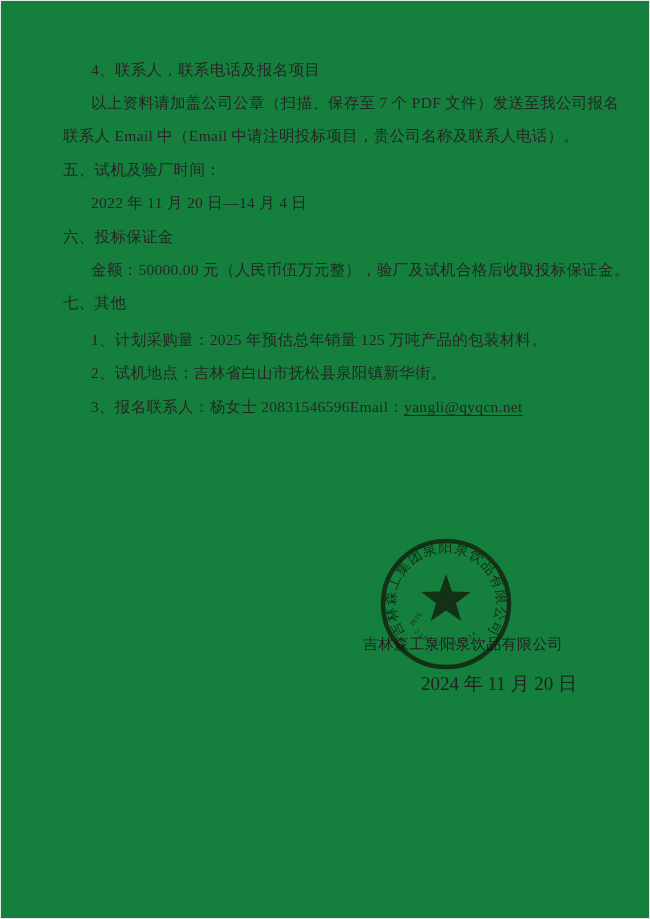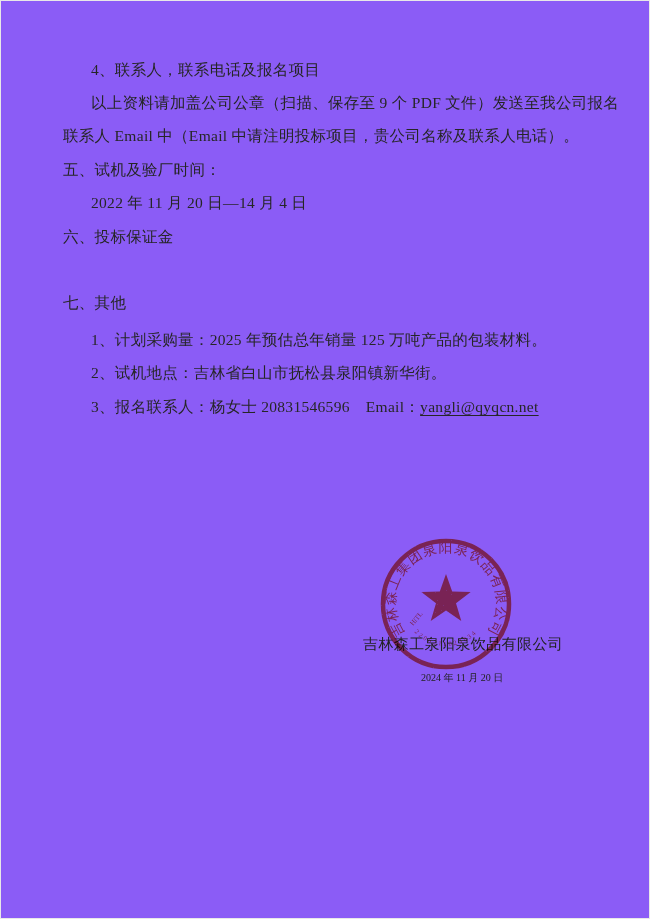--- a/index.html
+++ b/index.html
@@ -1,74 +1,75 @@
 <!DOCTYPE html>
 <html><head>
 <meta charset="utf-8">
 <style>
   html,body{margin:0;padding:0;background:#ffffff;}
   .page{
     position:relative;
     width:650px;height:919px;
-    background:#8b5cf6;
+    background:#15803d;
     overflow:hidden;
     font-family:"Liberation Serif","DejaVu Serif",serif;
     color:#262626;
     box-sizing:border-box;
     border:1px solid #e8e8e8;
   }
   .ln{
     position:absolute;
     left:90px;
     font-size:15.5px;
     letter-spacing:0.3px;
     white-space:nowrap;
     line-height:1.2;
   }
   .ln.full{left:62px;}
-  .email-label{margin-left:16px;}
+  .email-label{}
   .email-value{text-decoration:underline;text-underline-offset:3px;text-align:right;}
   .company{
     position:absolute;
     left:362px;top:634px;
     font-size:15px;
     letter-spacing:0.4px;
     white-space:nowrap;
     color:#222222;
     z-index:1;
   }
   .docdate{
     position:absolute;
     left:420px;top:670px;
-    font-size:10px;
+    font-size:19px;
     white-space:nowrap;
     color:#222222;
     z-index:1;
   }
   .seal{
     position:absolute;
     left:376px;top:535px;
     width:138px;height:138px;
     z-index:2;
     mix-blend-mode:multiply;
     opacity:0.92;
   }
   .seal text{font-family:"Liberation Serif","DejaVu Serif",serif;}
 </style>
 </head>
 <body>
 
 <div class="page">
 
   <div class="ln" style="top:60px">4、联系人，联系电话及报名项目</div>
-  <div class="ln" style="top:93px">以上资料请加盖公司公章（扫描、保存至 9 个 PDF 文件）发送至我公司报名</div>
+  <div class="ln" style="top:93px">以上资料请加盖公司公章（扫描、保存至 7 个 PDF 文件）发送至我公司报名</div>
   <div class="ln full" style="top:126px">联系人 Email 中（Email 中请注明投标项目，贵公司名称及联系人电话）。</div>
   <div class="ln full" style="top:160px">五、试机及验厂时间：</div>
   <div class="ln" style="top:193px">2022 年 11 月 20 日—14 月 4 日</div>
   <div class="ln full" style="top:227px">六、投标保证金</div>
+  <div class="ln" style="top:260px">金额：50000.00 元（人民币伍万元整），验厂及试机合格后收取投标保证金。</div>
   <div class="ln full" style="top:293px">七、其他</div>
   <div class="ln" style="top:330px">1、计划采购量：2025 年预估总年销量 125 万吨产品的包装材料。</div>
   <div class="ln" style="top:363px">2、试机地点：吉林省白山市抚松县泉阳镇新华街。</div>
 
   <div class="ln" style="top:397px">
     <span>3、报名联系人：杨女士 20831546596</span><span class="email-label">Email：</span><span class="email-value">yangli@qyqcn.net</span>
   </div>
 
 
   <div class="company">吉林森工泉阳泉饮品有限公司</div>

